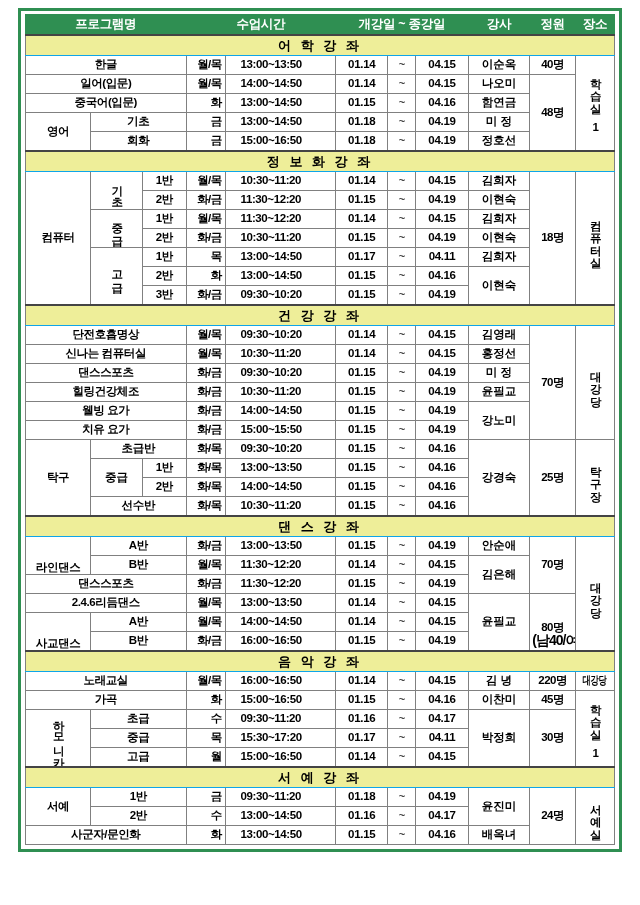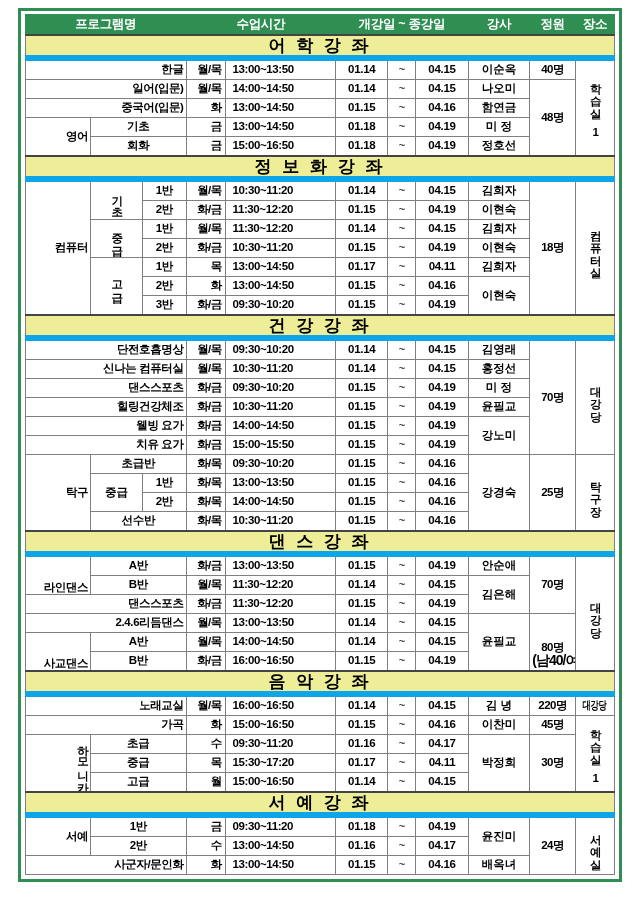--- a/index.html
+++ b/index.html
@@ -51,31 +51,31 @@
   thead th{
     background:#2f8f52;
     color:#ffffff;
     font-size:12.5px;
     height:19px;
     border:1px solid #2f8f52;
     letter-spacing:-0.3px;
   }
   tr.section td{
     background:#eeee99;
-    font-size:17px;
+    font-size:13px;
     font-weight:bold;
     letter-spacing:3px;
     height:19px;
     border-top:2px solid #444444;
-    border-bottom:6px solid #0ea5e9;
-  }
-  td.name{letter-spacing:-0.4px;text-align:right;}
+    border-bottom:1px solid #0ea5e9;
+  }
+  td.name{letter-spacing:-0.4px;}
   td.lvl{letter-spacing:-0.3px;}
   td.day{text-align:right;padding-right:3px;letter-spacing:-0.6px;}
-  td.time{text-align:left;padding-left:7px;letter-spacing:-0.4px;}
+  td.time{text-align:left;padding-left:15px;letter-spacing:-0.4px;}
   td.d1{text-align:center;letter-spacing:-0.3px;}
   td.tilde{text-align:center;font-weight:normal;}
   td.d2{text-align:center;letter-spacing:-0.3px;}
   td.teacher{letter-spacing:0px;margin-left:37px;}
   td.cap{letter-spacing:-0.5px;}
   td.place{letter-spacing:-0.5px;}
   .vert{
     writing-mode:vertical-rl;
     text-orientation:upright;
     display:inline-block;

